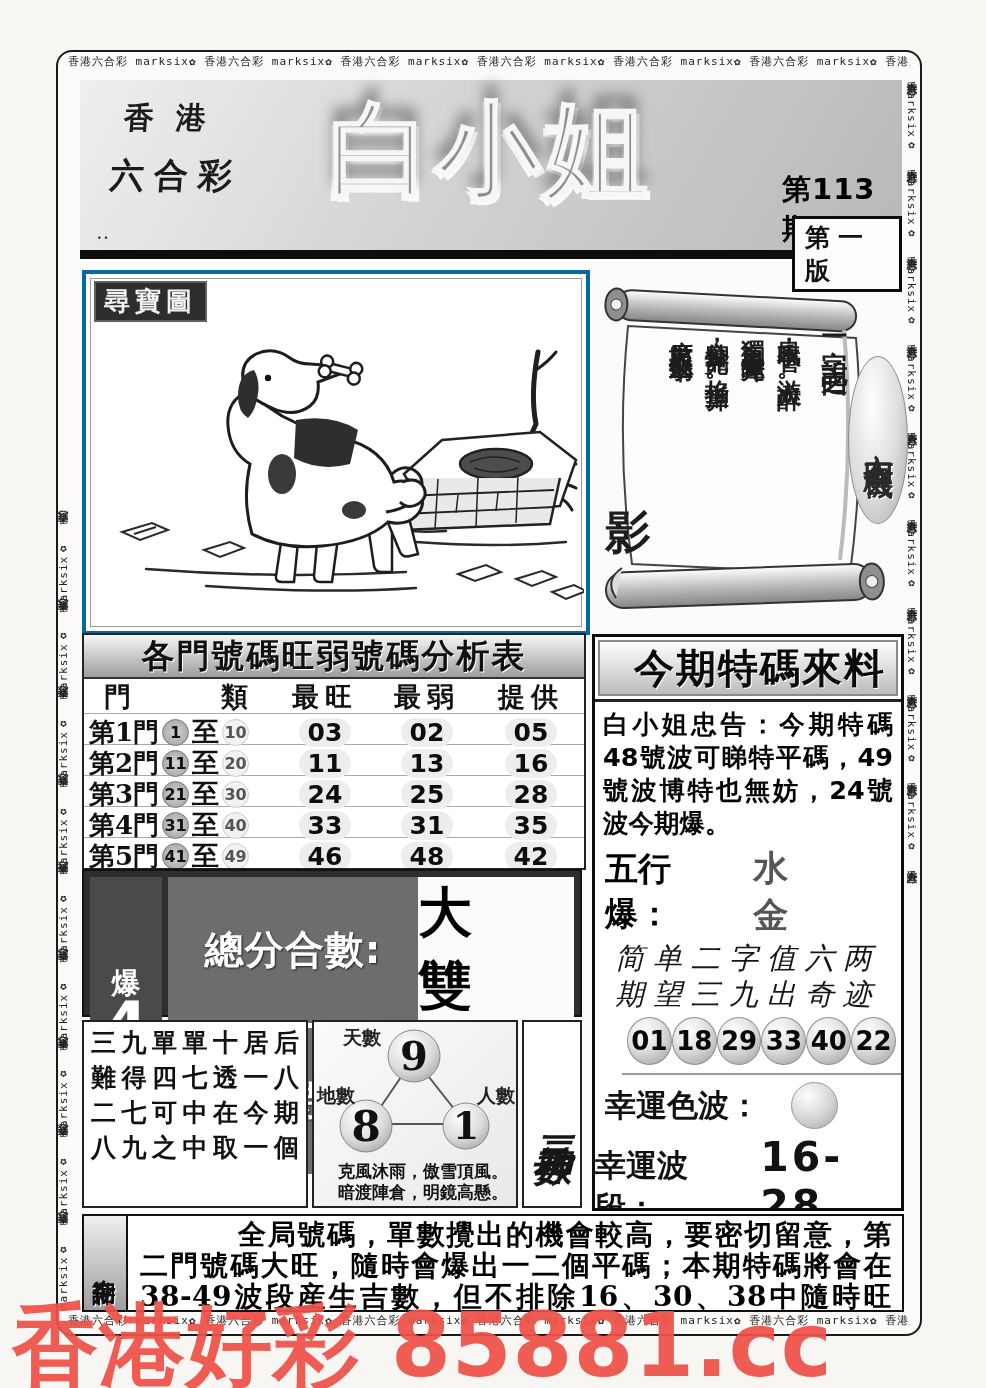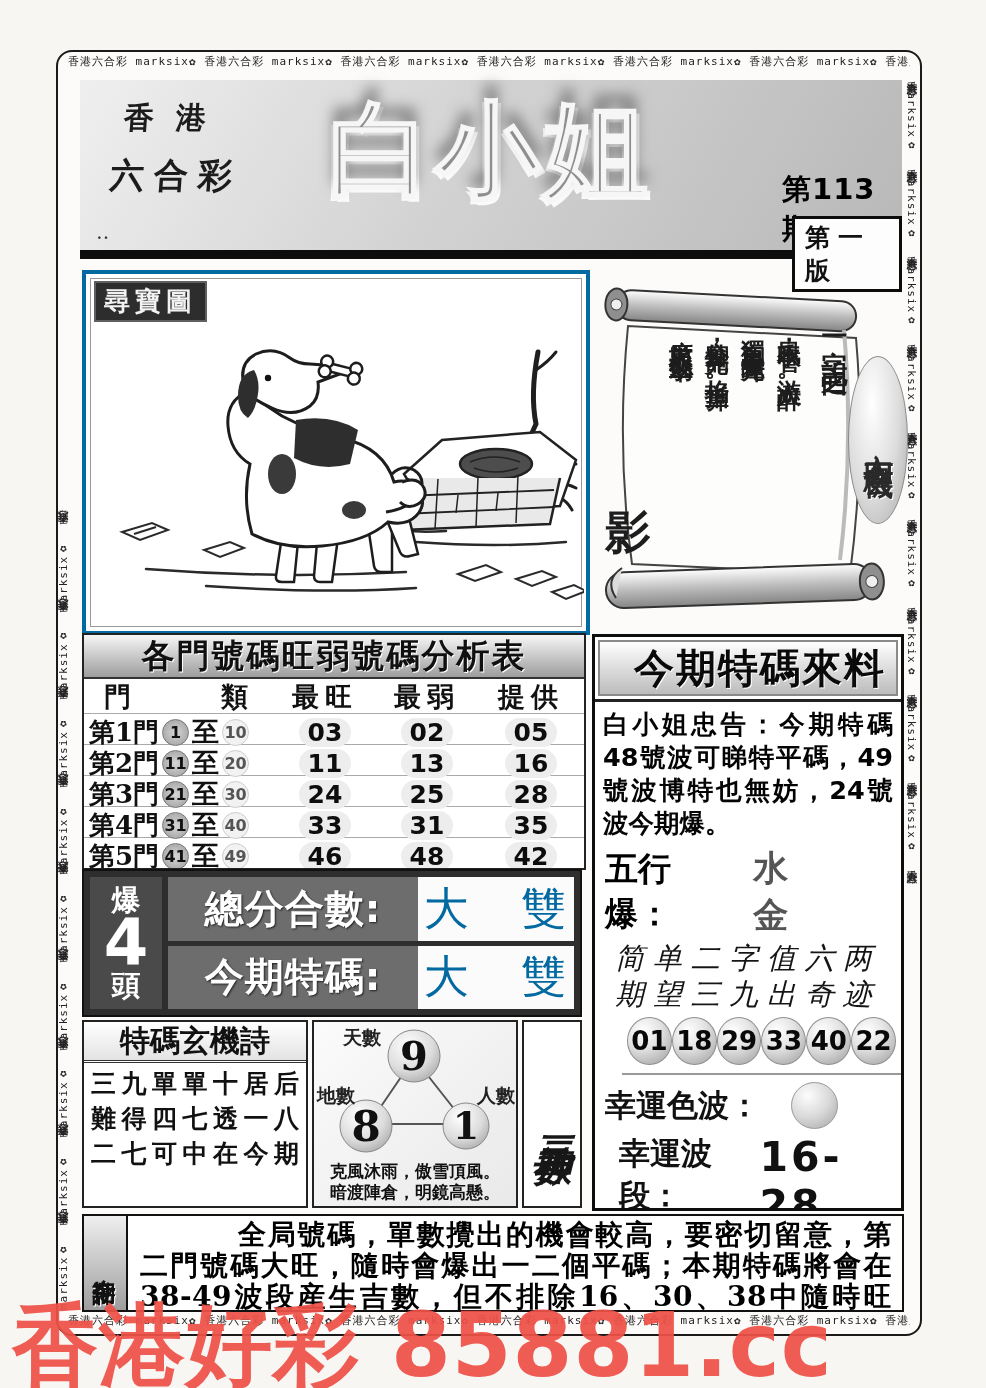--- a/index.html
+++ b/index.html
@@ -75,33 +75,33 @@
   .burst{position:absolute;left:82px;top:869px;width:500px;height:148px;background:#2e2e2e;border:2px solid #111;
          box-sizing:border-box;display:grid;grid-template-columns:72px 1fr;gap:6px;padding:6px;}
   .burst-left{background:#4a4a4a;color:#fff;display:flex;flex-direction:column;align-items:center;justify-content:center;
          font-family:"DejaVu Sans",sans-serif;font-weight:900;}
   .burst-left .bc{font-size:29px;line-height:29px;}
   .burst-left .bn{font-size:64px;line-height:56px;}
   .burst-right{display:grid;grid-template-rows:1fr 1fr;gap:5px;}
   .burst-row{display:grid;grid-template-columns:250px 1fr;}
   .burst-label{background:#6d6d6d;color:#fff;font-size:39px;font-weight:900;font-family:"DejaVu Sans",sans-serif;
          display:flex;align-items:center;justify-content:center;letter-spacing:1px;text-shadow:1px 1px 2px #222;}
-  .burst-value{background:#fbfbfb;color:#0369a1;font-size:45px;font-weight:400;display:flex;align-items:center;
+  .burst-value{background:#fbfbfb;color:#000000;font-size:54px;font-weight:700;display:flex;align-items:center;
          justify-content:center;word-spacing:34px;letter-spacing:2px;}
 
   
   .poem{position:absolute;left:82px;top:1020px;width:226px;height:188px;border:2px solid #222;background:#fff;box-sizing:border-box;overflow:hidden;}
   .poem-title{height:38px;line-height:38px;font-size:30px;font-weight:900;text-align:center;
          border-bottom:3px double #333;background:linear-gradient(#fff,#e3e3e3);}
   .poem-body{padding:3px 7px;}
   .poem-line{display:block;font-size:25px;font-weight:900;line-height:35px;text-align:justify;text-align-last:justify;}
 
   .tribox{position:absolute;left:312px;top:1020px;width:206px;height:188px;border:2px solid #222;box-sizing:border-box;
          background:linear-gradient(135deg,#fbfbfb,#e9e9e9);overflow:hidden;}
-  .tricap{position:absolute;left:0;bottom:3px;width:100%;text-align:center;font-size:17px;font-weight:900;line-height:21px;}
+  .tricap{position:absolute;left:8px;bottom:3px;width:100%;text-align:center;font-size:17px;font-weight:900;line-height:21px;}
 
   .sanyuan{position:absolute;left:522px;top:1020px;width:60px;height:188px;border:2px solid #222;box-sizing:border-box;background:#fff;
          writing-mode:vertical-rl;display:flex;align-items:center;justify-content:center;
          font-size:38px;font-weight:700;font-style:italic;letter-spacing:4px;color:#171717;}
 
   
   .special{position:absolute;left:592px;top:634px;width:312px;height:577px;border:3px solid #0d0d0d;background:#fff;
          box-sizing:border-box;display:flex;flex-direction:column;overflow:hidden;font-family:"DejaVu Sans",sans-serif;}
   .sp-titlewrap{border-bottom:3px solid #222;padding:3px;}
   .sp-title{border:2px solid #8a8a8a;background:linear-gradient(#fefefe,#bcbcbc);height:52px;display:flex;align-items:center;
@@ -114,21 +114,21 @@
   .sp-hand{text-align:center;font-family:"DejaVu Serif",serif;font-style:italic;font-size:29px;line-height:36px;
          letter-spacing:9px;color:#151515;padding:1px 0 3px;}
   .sp-balls{display:flex;justify-content:space-between;padding:2px 5px 8px;border-bottom:2px solid #9a9a9a;margin-left:27px;}
   .ball{width:46px;height:46px;border-radius:50%;border:1px solid #8f8f8f;display:flex;align-items:center;justify-content:center;
          background:radial-gradient(circle at 35% 28%,#ffffff 0%,#e4e4e4 40%,#b6b6b6 78%,#9b9b9b 100%);
          font-size:26px;font-weight:900;color:#090909;}
   .sp-color{display:flex;align-items:center;gap:31px;padding:7px 10px 2px;}
   .sp-color .cl{font-size:31px;font-weight:900;}
   .colorball{width:45px;height:45px;border-radius:50%;border:1px solid #999;
          background:radial-gradient(circle at 35% 28%,#fdfdfd 0%,#d9d9d9 50%,#a3a3a3 100%);}
-  .sp-range{display:flex;align-items:flex-start;gap:16px;padding:2px 24px;}
+  .sp-range{display:flex;align-items:flex-end;gap:16px;padding:2px 0;}
   .sp-range .rl{font-size:31px;font-weight:900;}
   .sp-range .rv{font-size:41px;font-weight:900;letter-spacing:3px;}
 
   
   .evaluation{position:absolute;left:82px;top:1214px;width:822px;height:98px;border:2px solid #111;background:#fff;
          box-sizing:border-box;display:flex;overflow:hidden;}
   .eval-label{width:42px;background:linear-gradient(180deg,#efefef,#9e9e9e);border-right:2px solid #111;
          writing-mode:vertical-rl;text-orientation:upright;display:flex;align-items:center;justify-content:center;
          font-size:23px;font-weight:900;letter-spacing:1px;text-shadow:1px 1px 0 #fff;}
   .eval-text{flex:1;padding:3px 10px 3px 12px;font-size:28px;font-weight:900;line-height:31px;text-align:justify;
@@ -334,25 +334,25 @@
         <div class="burst-value">大 雙</div>
       </div>
       <div class="burst-row">
         <div class="burst-label">今期特碼:</div>
         <div class="burst-value">大 雙</div>
       </div>
     </div>
   </div>
 
   <div class="poem">
-    <div class="poem-title">特碼玄機詩</div>
     <div class="poem-body">
       <span class="poem-line">三九單單十居后</span>
       <span class="poem-line">難得四七透一八</span>
       <span class="poem-line">二七可中在今期</span>
+      <span class="poem-line">八九之中取一個</span>
     </div>
   </div>
 
   <div class="tribox">
     <svg width="202" height="138" viewBox="0 0 202 138">
       <defs>
         <radialGradient id="cg" cx="0.38" cy="0.3" r="0.8">
           <stop offset="0" stop-color="#ffffff"></stop>
             <stop offset="0.6" stop-color="#dcdcdc"></stop>
             <stop offset="1" stop-color="#a8a8a8"></stop>

